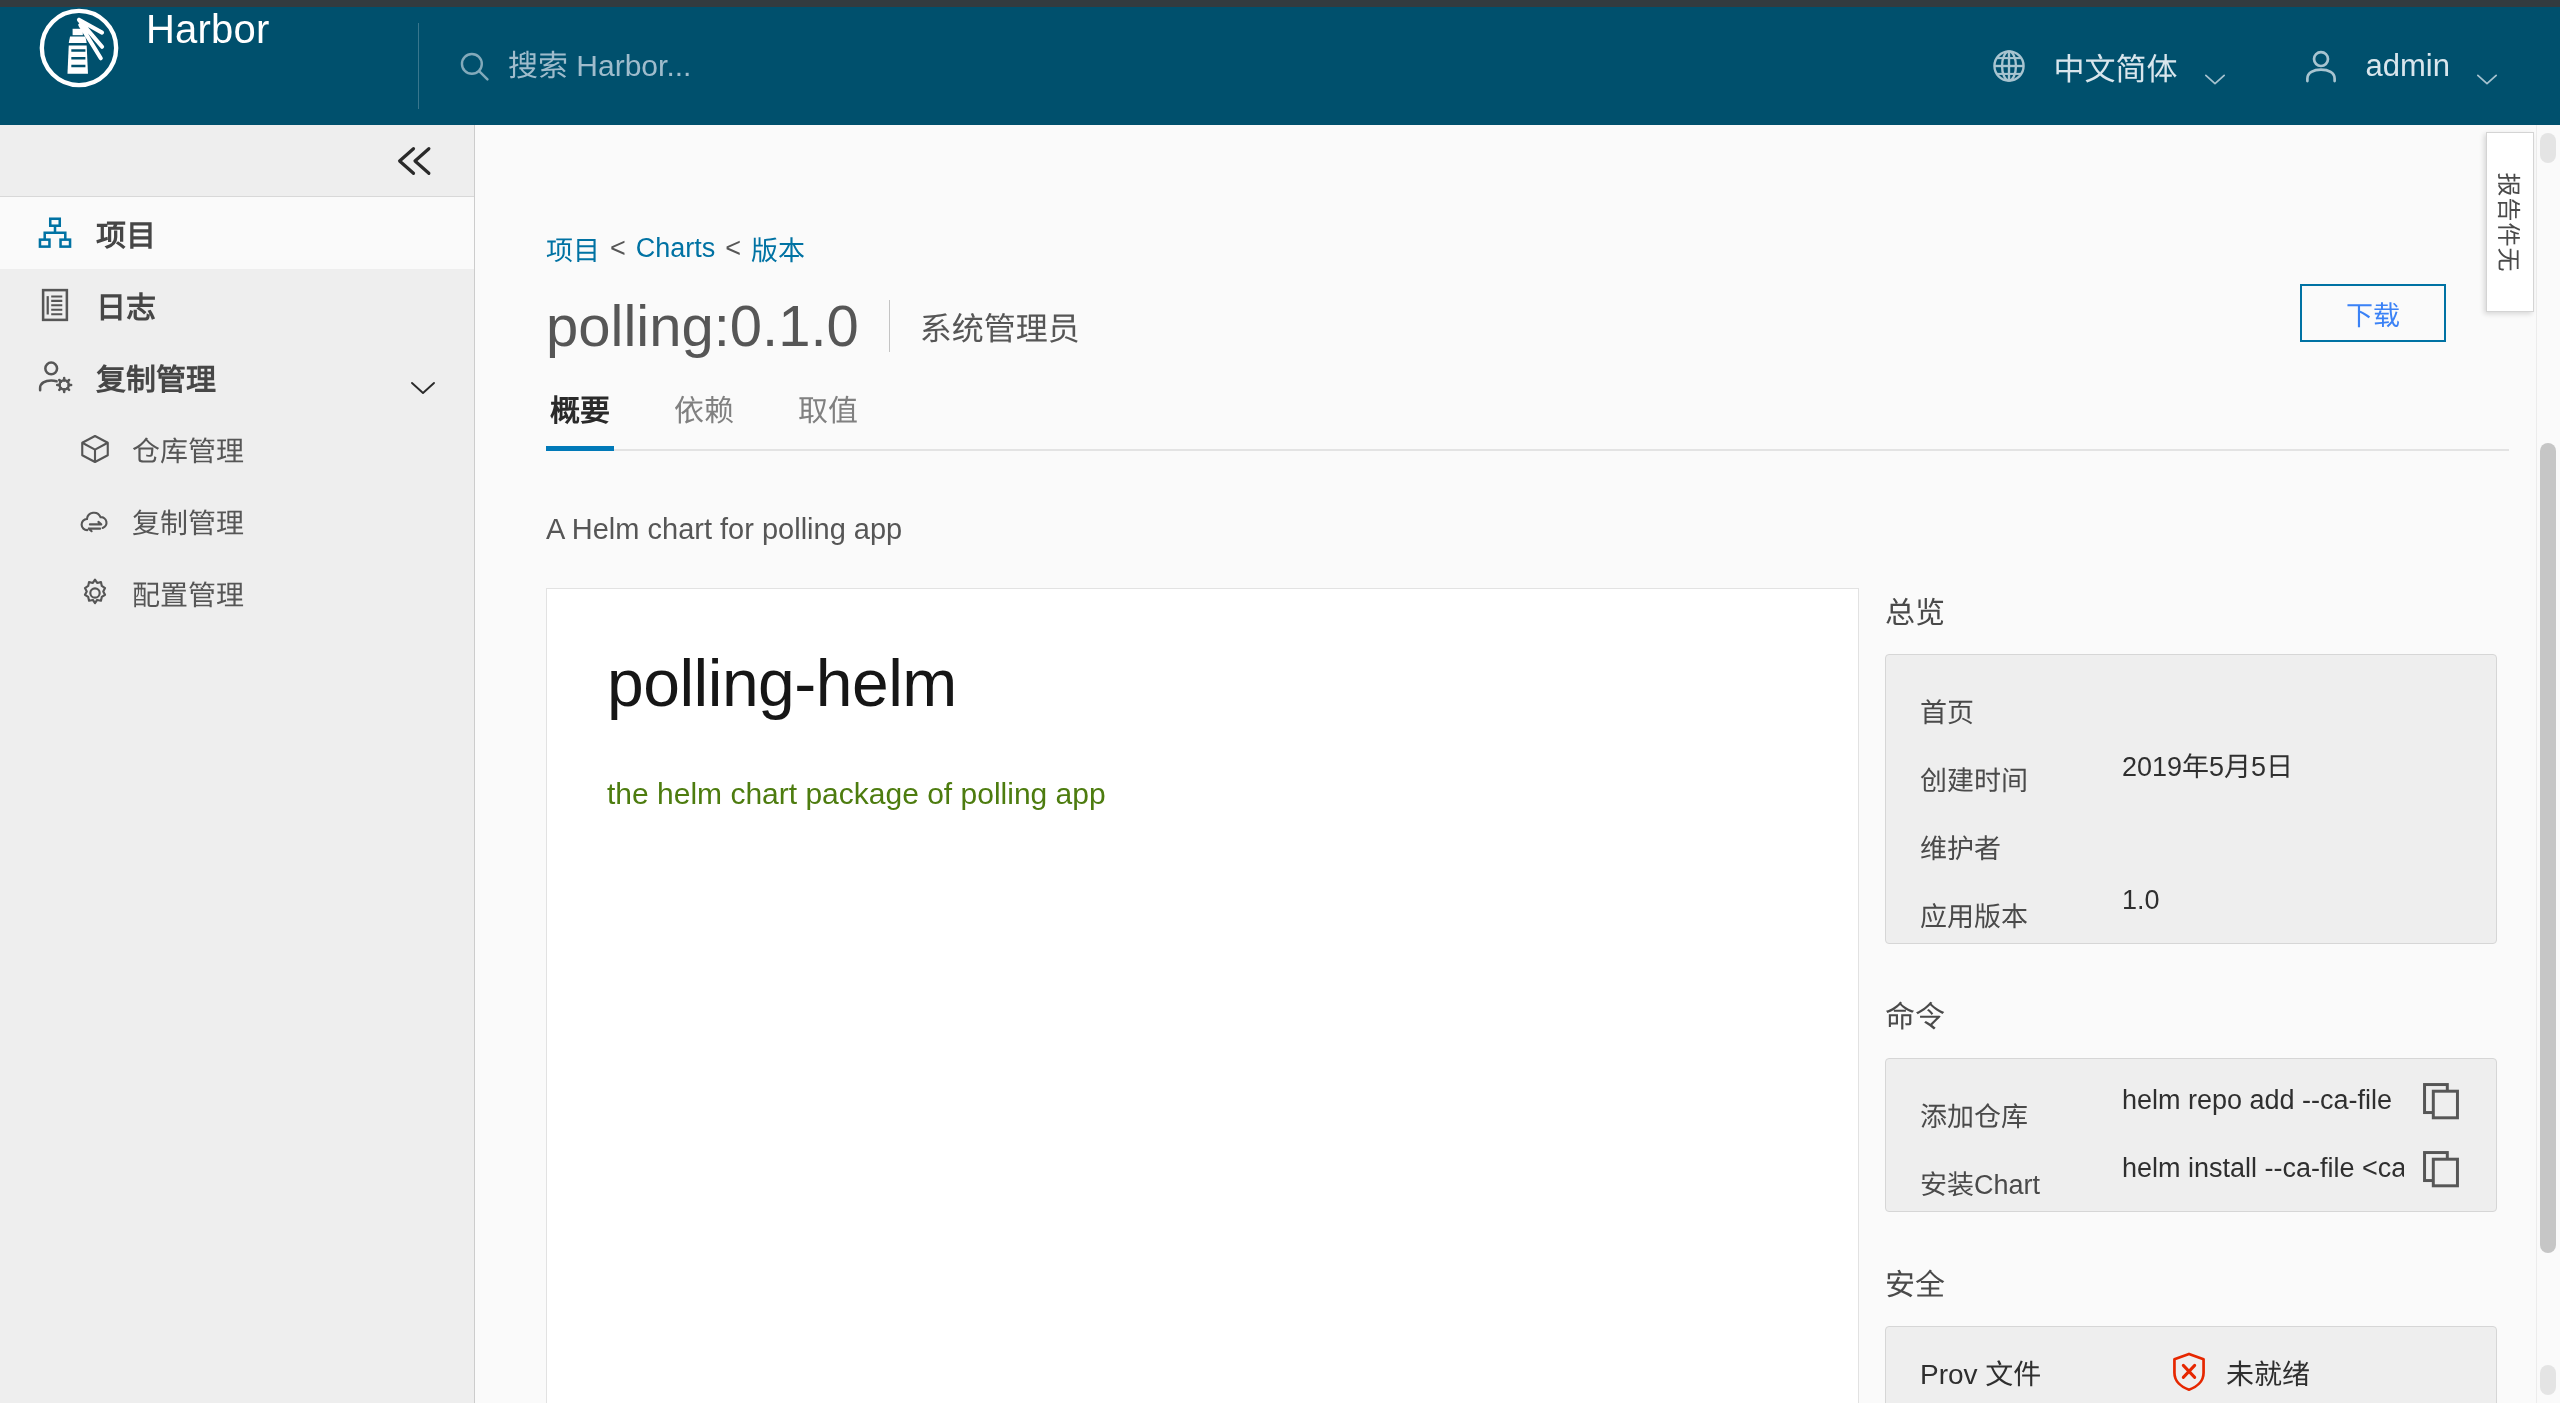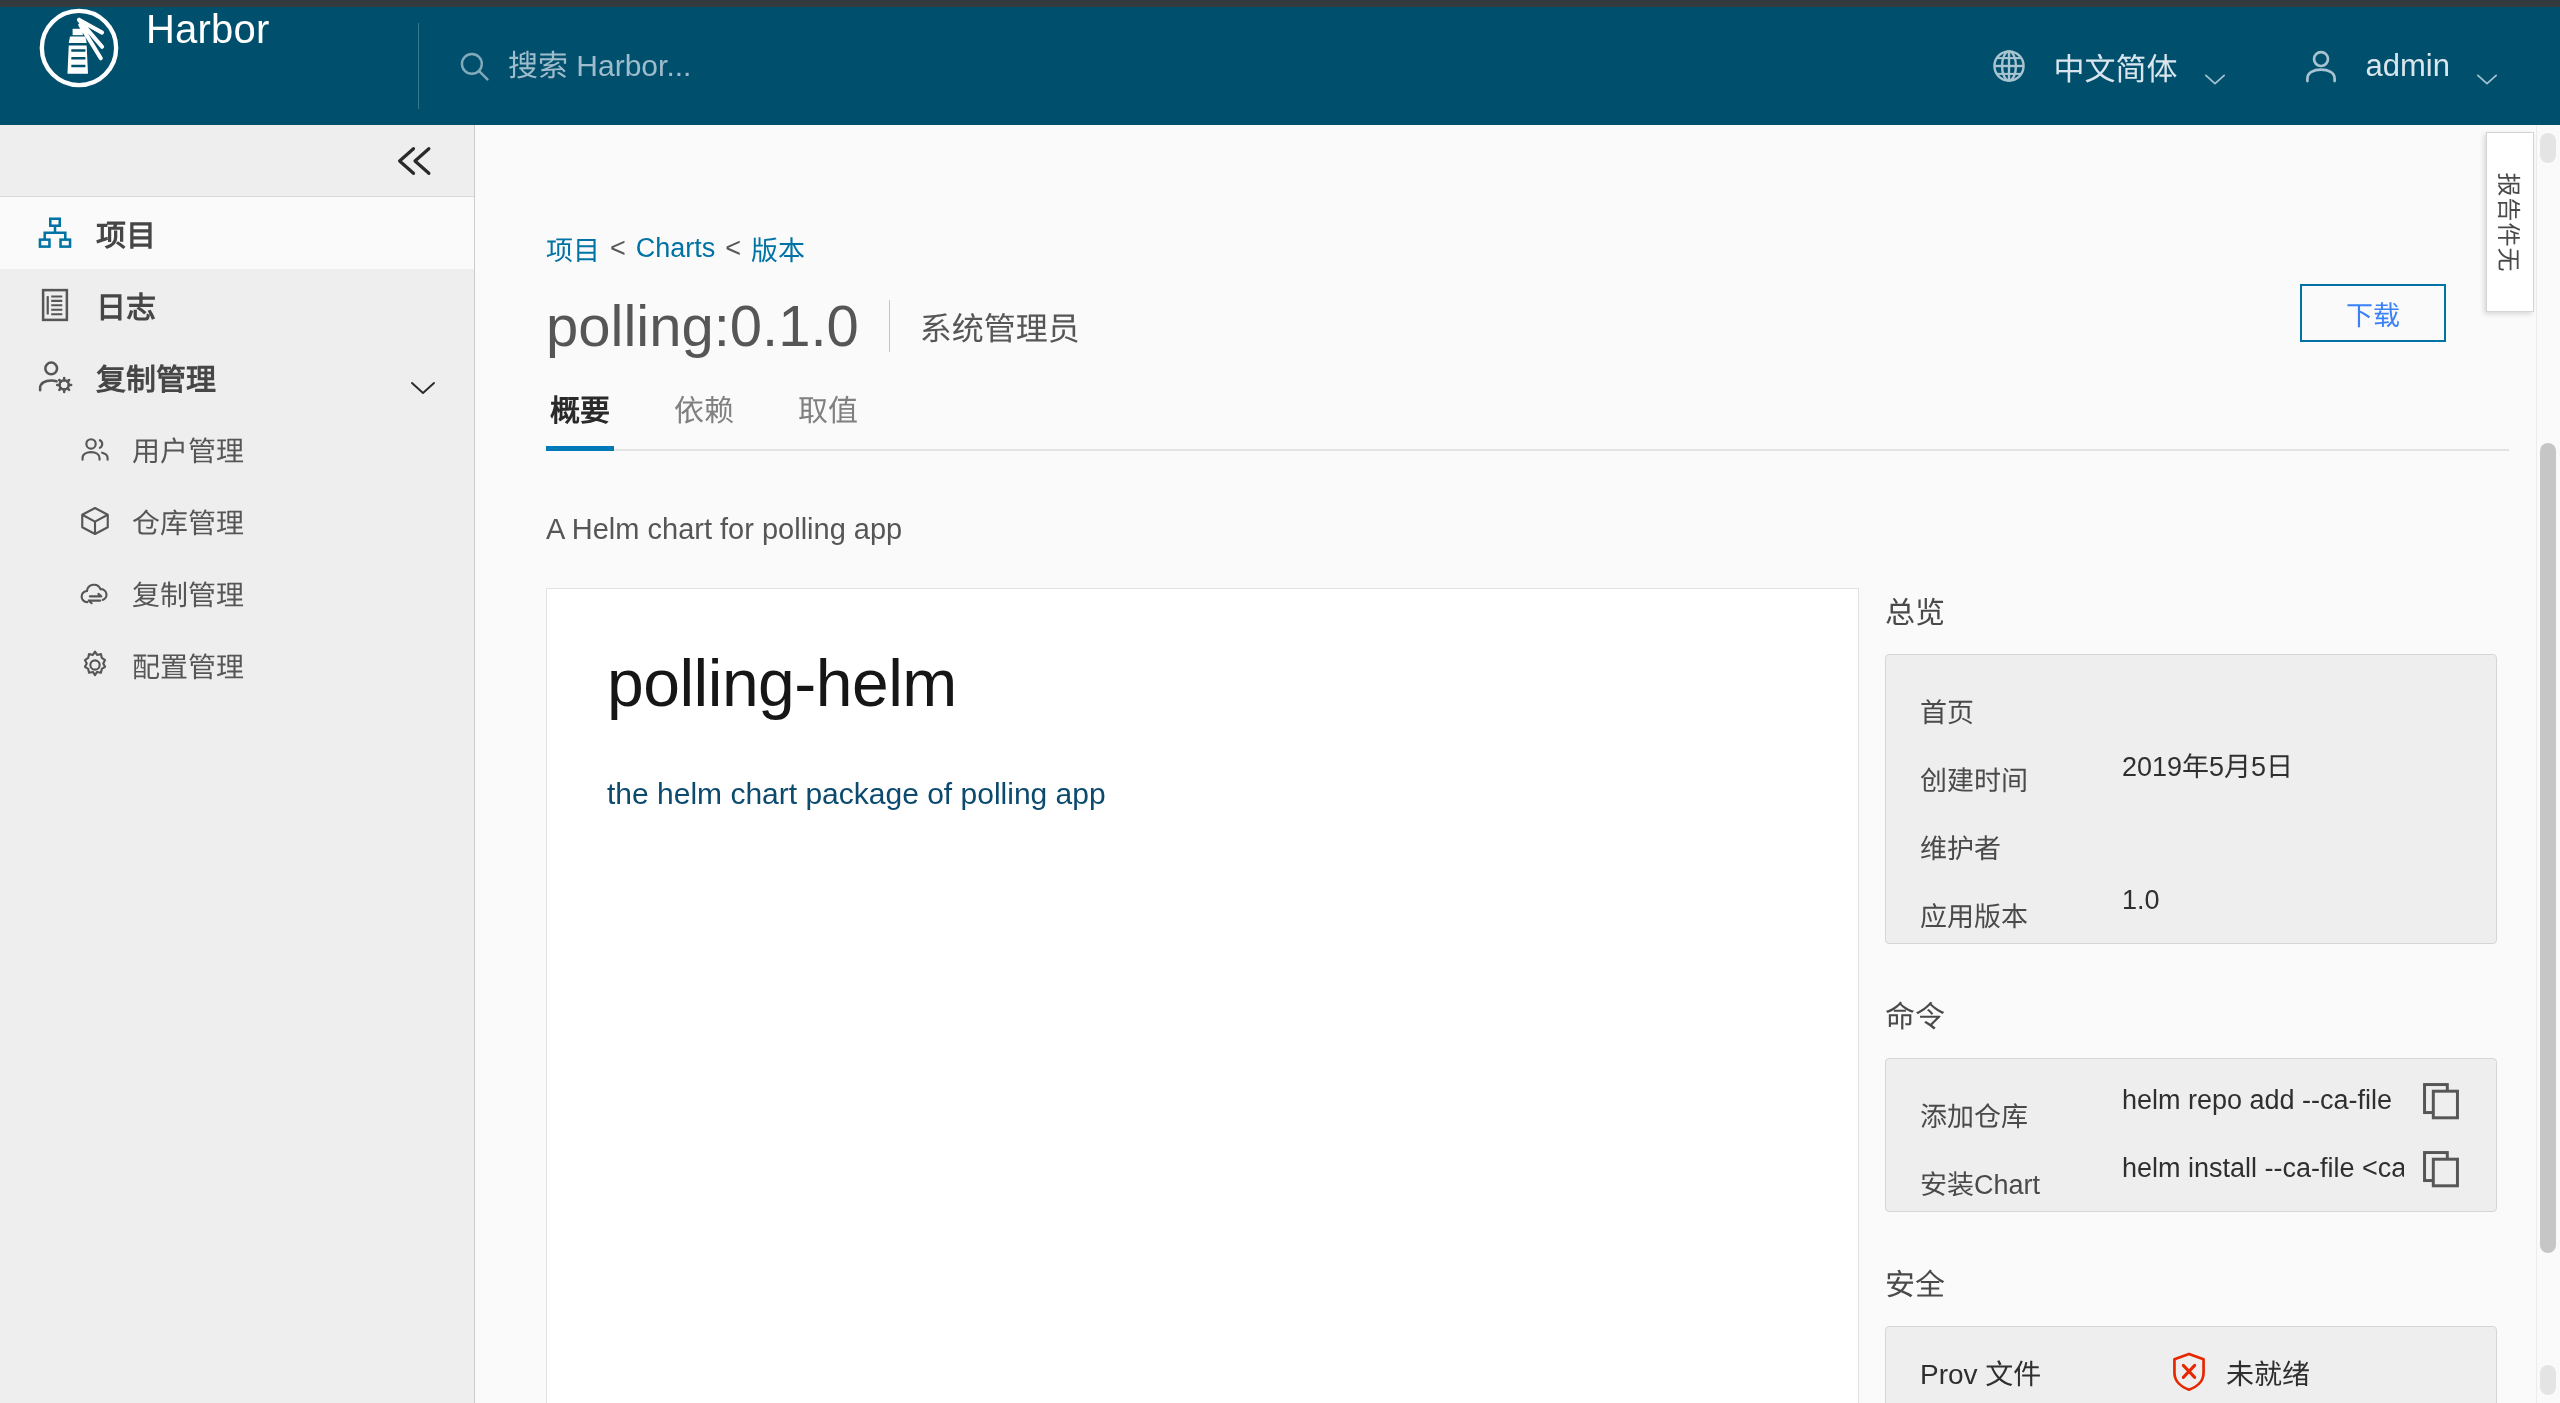--- a/index.html
+++ b/index.html
@@ -145,21 +145,21 @@
   
   .readme-card {
     width: 1313px; height: 870px;
     background: #ffffff; border: 1px solid #e2e2e2;
     padding: 56px 60px;
   }
   .readme-h1 {
     font-size: 66px; font-weight: 400; color: #161616;
     letter-spacing: -0.5px; margin-bottom: 56px;
   }
-  .readme-p { font-size: 30px; color: #0c4a6e; margin-top: 8px; }
+  .readme-p { font-size: 30px; color: #4d7c0f; margin-top: 8px; }
 
   
   .rail { width: 612px; }
   .rail-section-title {
     font-size: 30px; color: #4a4a4a; margin-bottom: 22px;
   }
   .rail-section + .rail-section { margin-top: 48px; }
   .rail-card {
     background: #eeeeee; border: 1px solid #d6d6d6; border-radius: 4px;
     padding: 8px 0;
@@ -332,31 +332,20 @@
       </svg>
     </span>
     <span>复制管理</span>
     <span class="nav-group-caret">
       <svg viewBox="0 0 26 16" width="26" height="16" aria-hidden="true">
         <polyline points="2,3 13,13 24,3" fill="none" stroke="#2a2a2a" stroke-width="1.9" stroke-linecap="round" stroke-linejoin="round"></polyline>
       </svg>
     </span>
   </div>
 
-  <div class="nav-sub">
-    <span class="nav-ic">
-      <svg viewBox="0 0 24 24" width="34" height="34" aria-hidden="true">
-        <circle cx="9.2" cy="8.4" r="3.3" fill="none" stroke="#565656" stroke-width="1.5"></circle>
-        <path d="M3.2 19.6 v-1.1 c0-2.8 2.8-4.3 6-4.3 s6 1.5 6 4.3 v1.1" fill="none" stroke="#565656" stroke-width="1.5" stroke-linecap="round"></path>
-        <path d="M15.4 5.8 a3 3 0 0 1 0 5.4" fill="none" stroke="#565656" stroke-width="1.5" stroke-linecap="round"></path>
-        <path d="M17 14.6 c2.4 .5 3.9 1.9 3.9 3.9 v1.1" fill="none" stroke="#565656" stroke-width="1.5" stroke-linecap="round"></path>
-      </svg>
-    </span>
-    <span>用户管理</span>
-  </div>
 
   <div class="nav-sub">
     <span class="nav-ic">
       <svg viewBox="0 0 24 24" width="34" height="34" aria-hidden="true">
         <path d="M12 2.8 L21 7.6 v8.8 L12 21.2 L3 16.4 V7.6 z" fill="none" stroke="#565656" stroke-width="1.5" stroke-linejoin="round"></path>
         <path d="M3 7.6 L12 12.4 L21 7.6 M12 12.4 v8.8" fill="none" stroke="#565656" stroke-width="1.5" stroke-linejoin="round"></path>
       </svg>
     </span>
     <span>仓库管理</span>
   </div>

